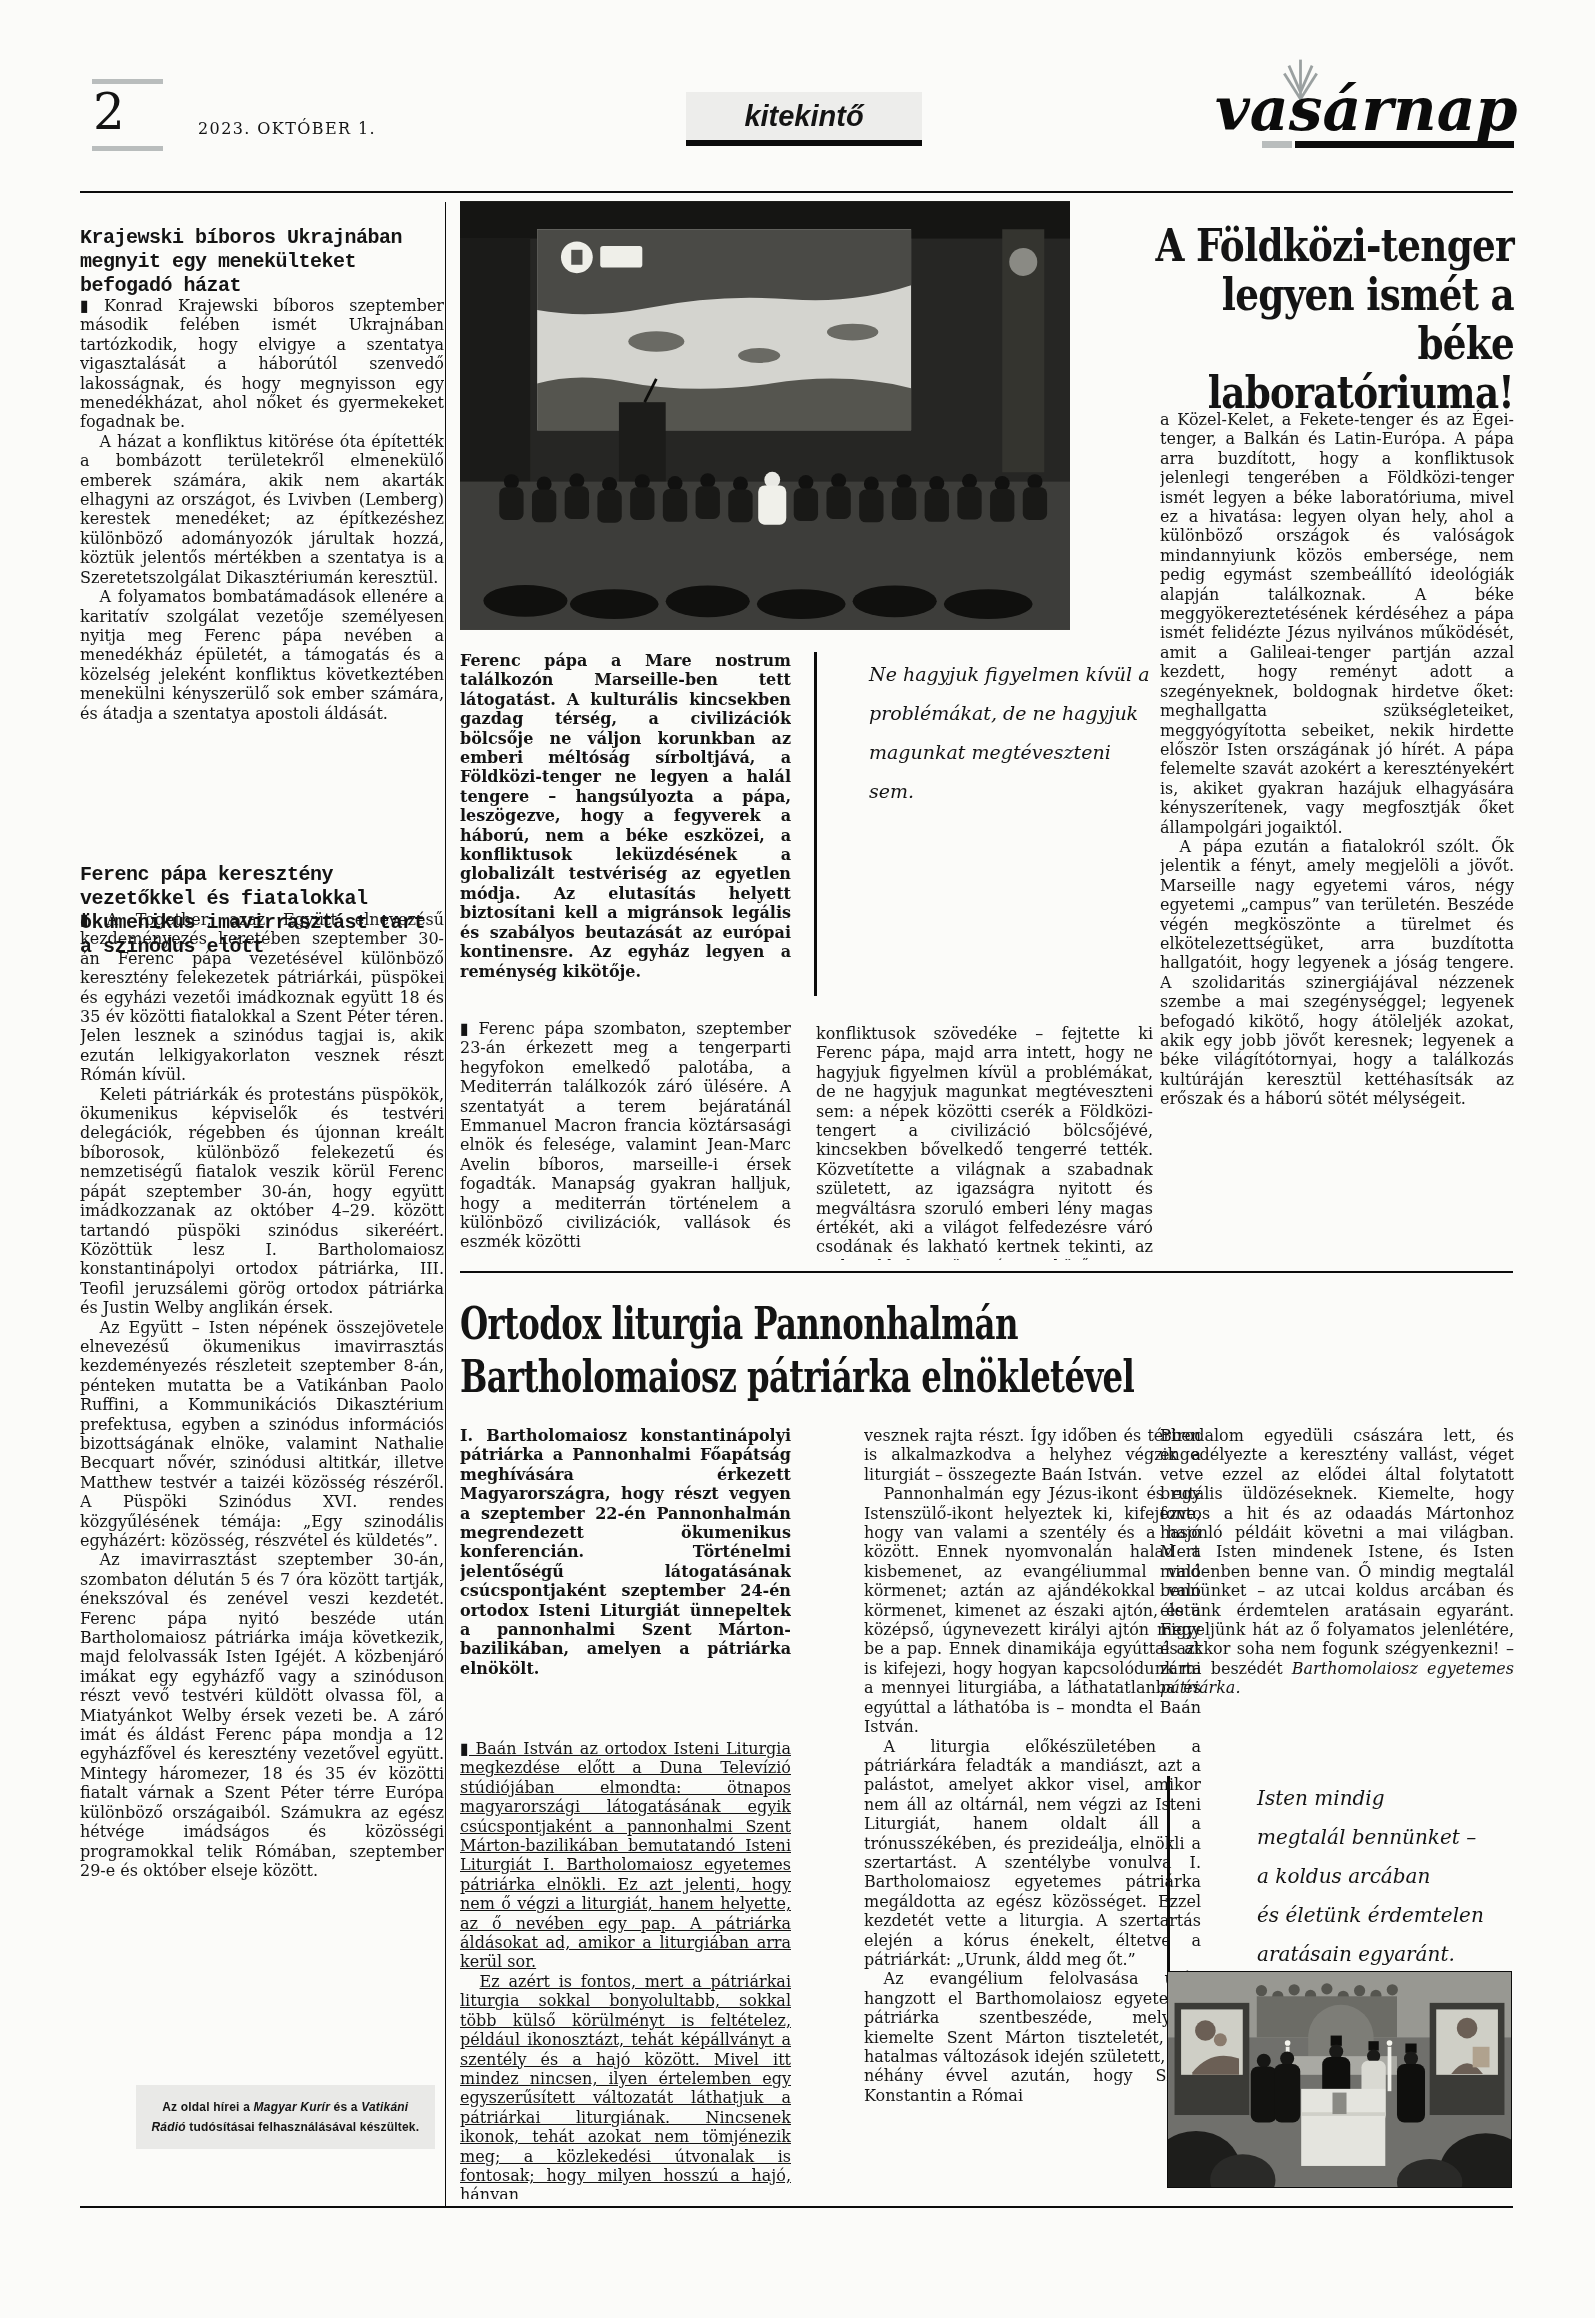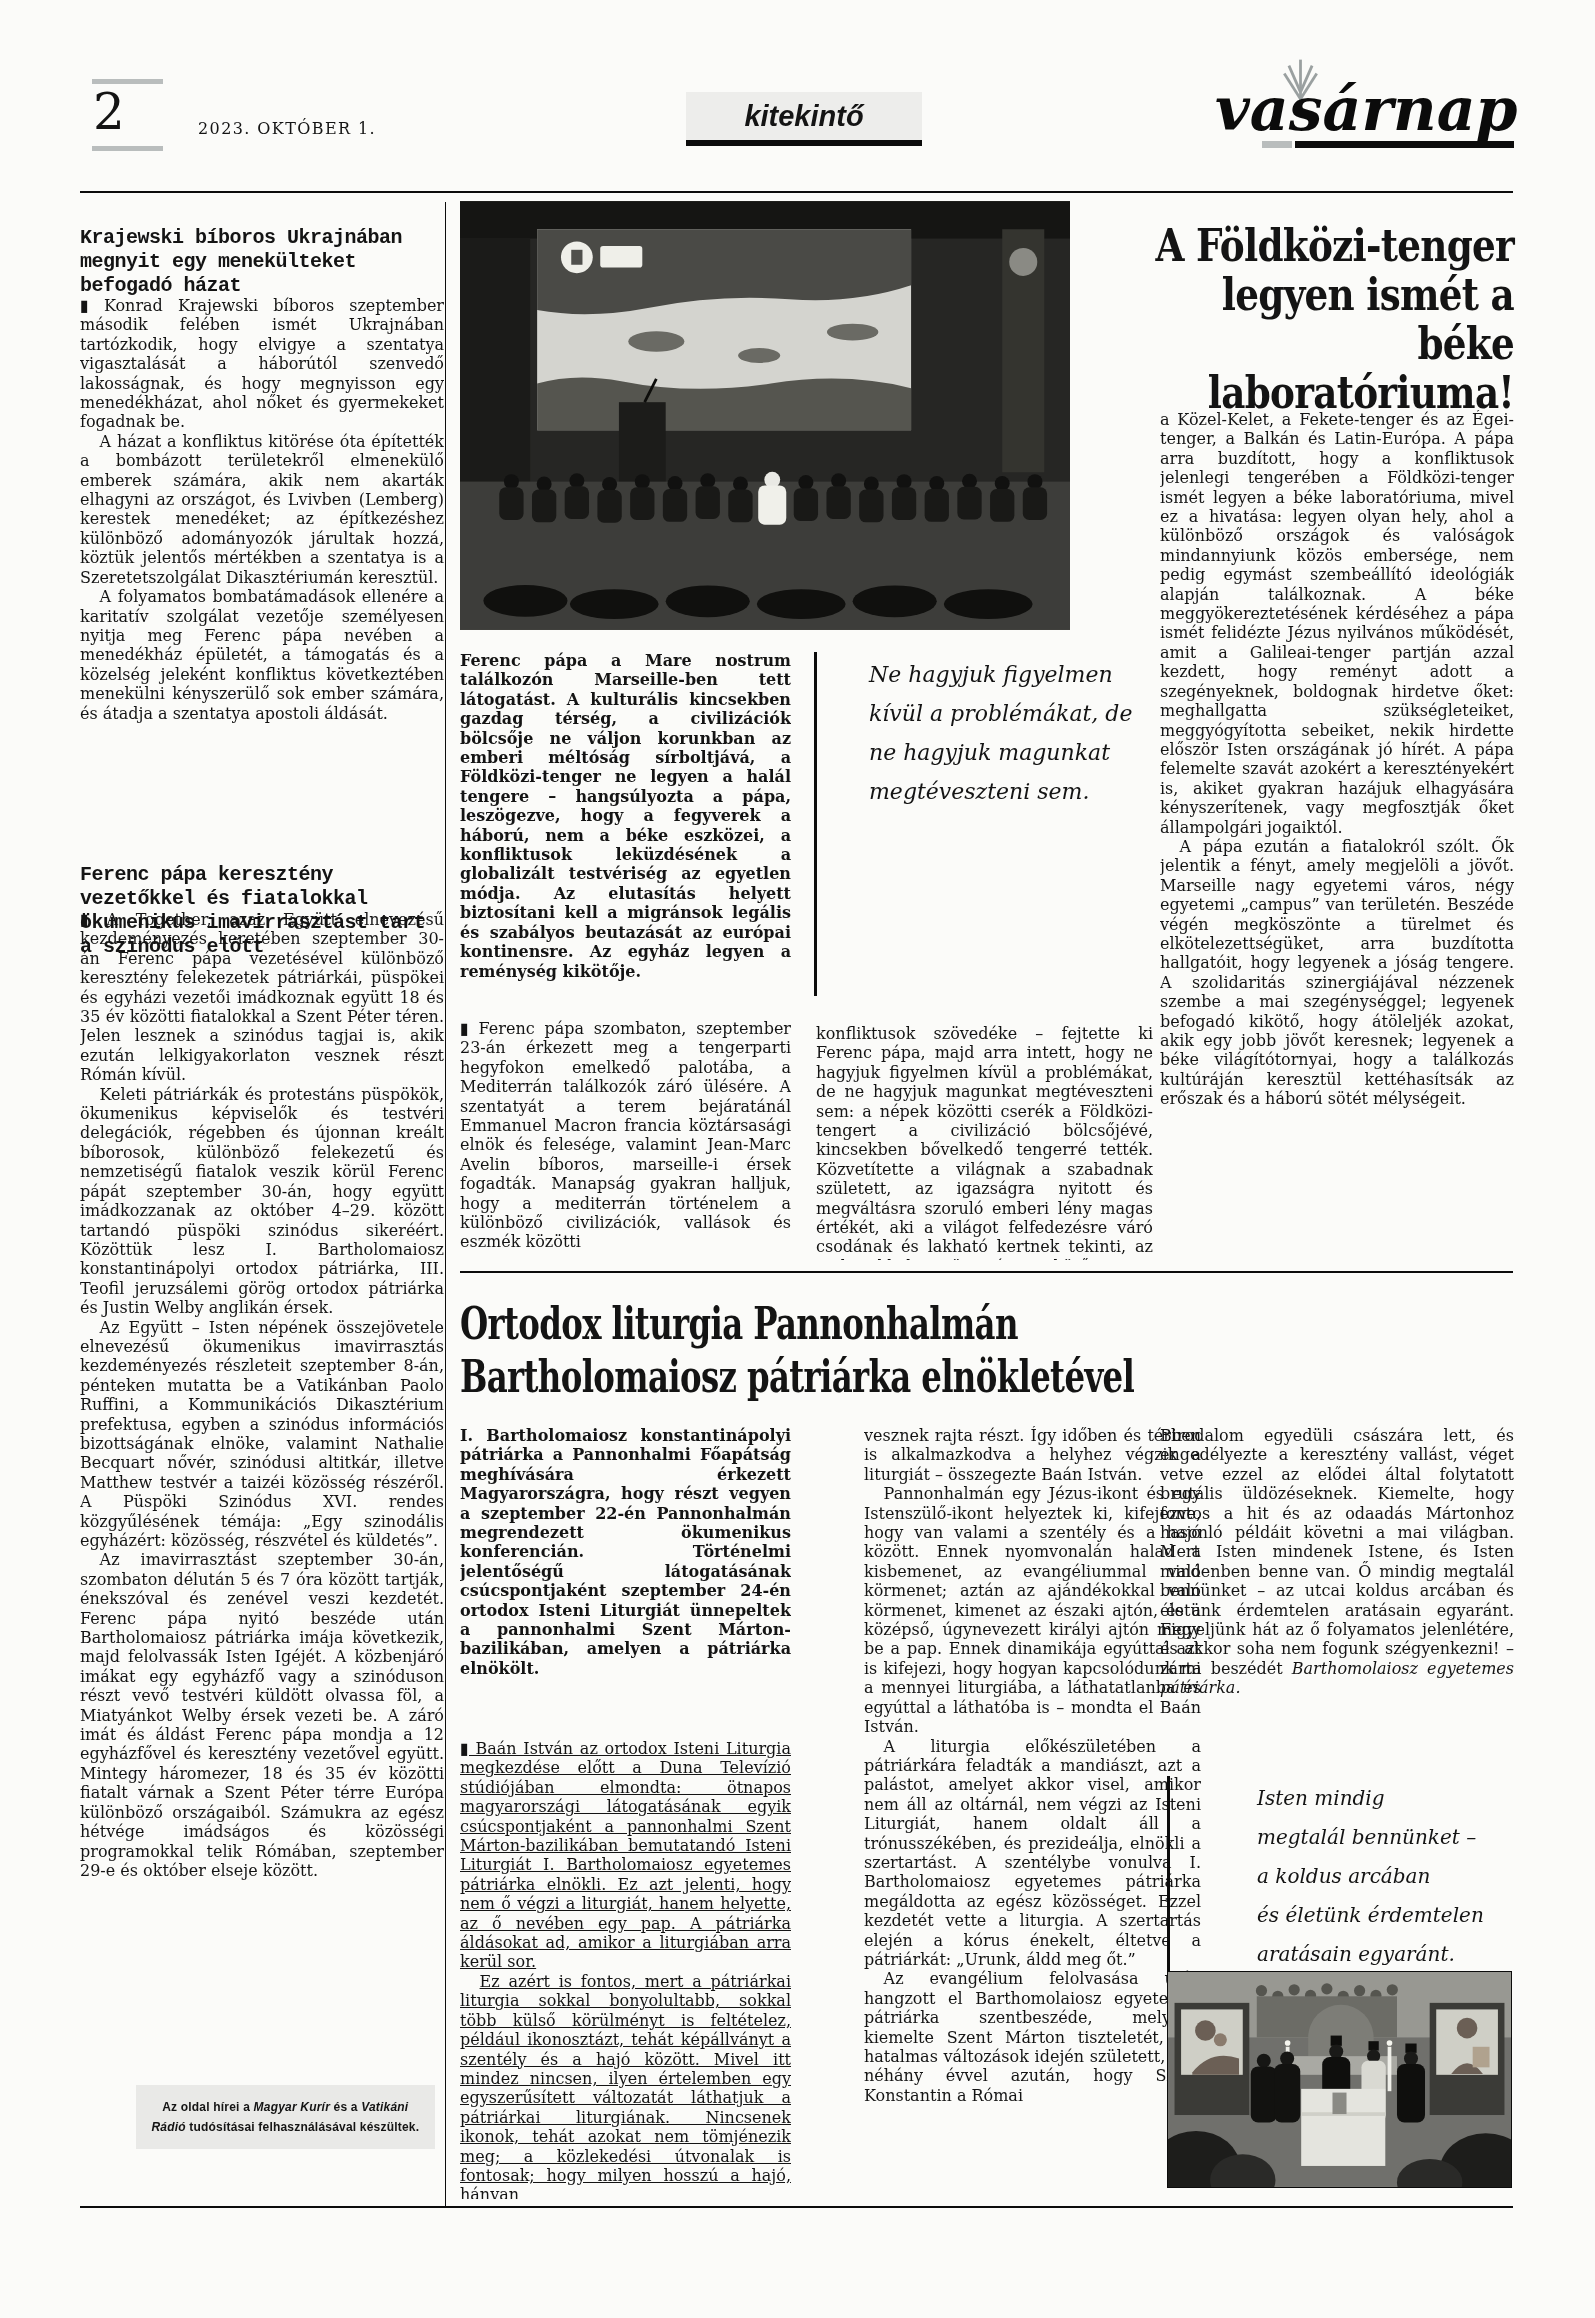--- a/index.html
+++ b/index.html
@@ -17,21 +17,21 @@
   
   .headline-s{font-family:Liberation Mono, monospace;font-weight:bold;font-size:20px;line-height:24px;letter-spacing:-0.5px;}
   .bodytext p{margin:0;font-size:16px;line-height:19.4px;text-align:justify;}
   .bodytext p.ind{text-indent:19.6px;}
   .boldlead p{font-weight:bold;}
   .caption{font-weight:bold;}
   .clip{overflow:hidden;}
   .bighead{font-family:"DejaVu Serif",serif;font-weight:bold;white-space:pre-line;letter-spacing:-0.9px;}
   .right-head{font-size:45px;line-height:49px;text-align:right;transform:scaleX(0.83);transform-origin:top right;}
   .bottom-head{font-size:45px;line-height:53px;transform:scaleX(0.72);transform-origin:top left;}
-  .pullquote{font-style:italic;font-size:22px;line-height:39px;font-family:"DejaVu Serif",serif;}
+  .pullquote{font-style:italic;font-size:19px;line-height:39px;font-family:"DejaVu Serif",serif;}
   .pullquote2{font-style:italic;font-size:20px;line-height:39px;white-space:pre-line;font-family:"DejaVu Serif",serif;margin-left:44px;}
   .qbar{background:#0c0c0c;}
   .footerbox{background:#e9e9e7;text-align:center;font-family:"Liberation Sans",sans-serif;font-size:12px;line-height:20px;font-weight:600;letter-spacing:0.2px;}
   .footerbox .it{font-style:italic;}
   .vrule{background:#0c0c0c;}
   .photoframe{border:1.9px solid #0c0c0c;}
   .ital-tail{font-style:italic;}
 </style>
 </head>
 <body>

